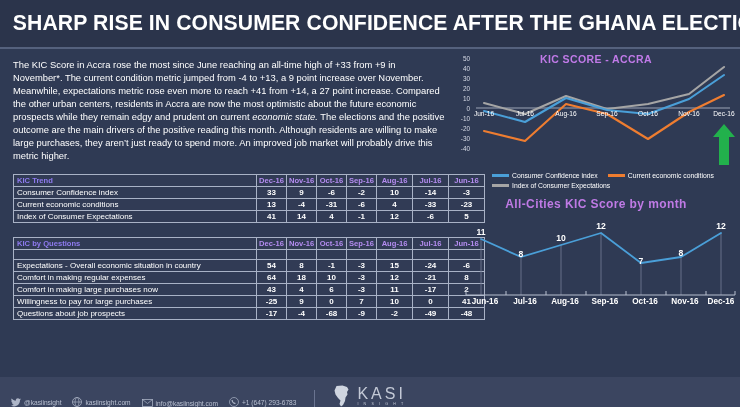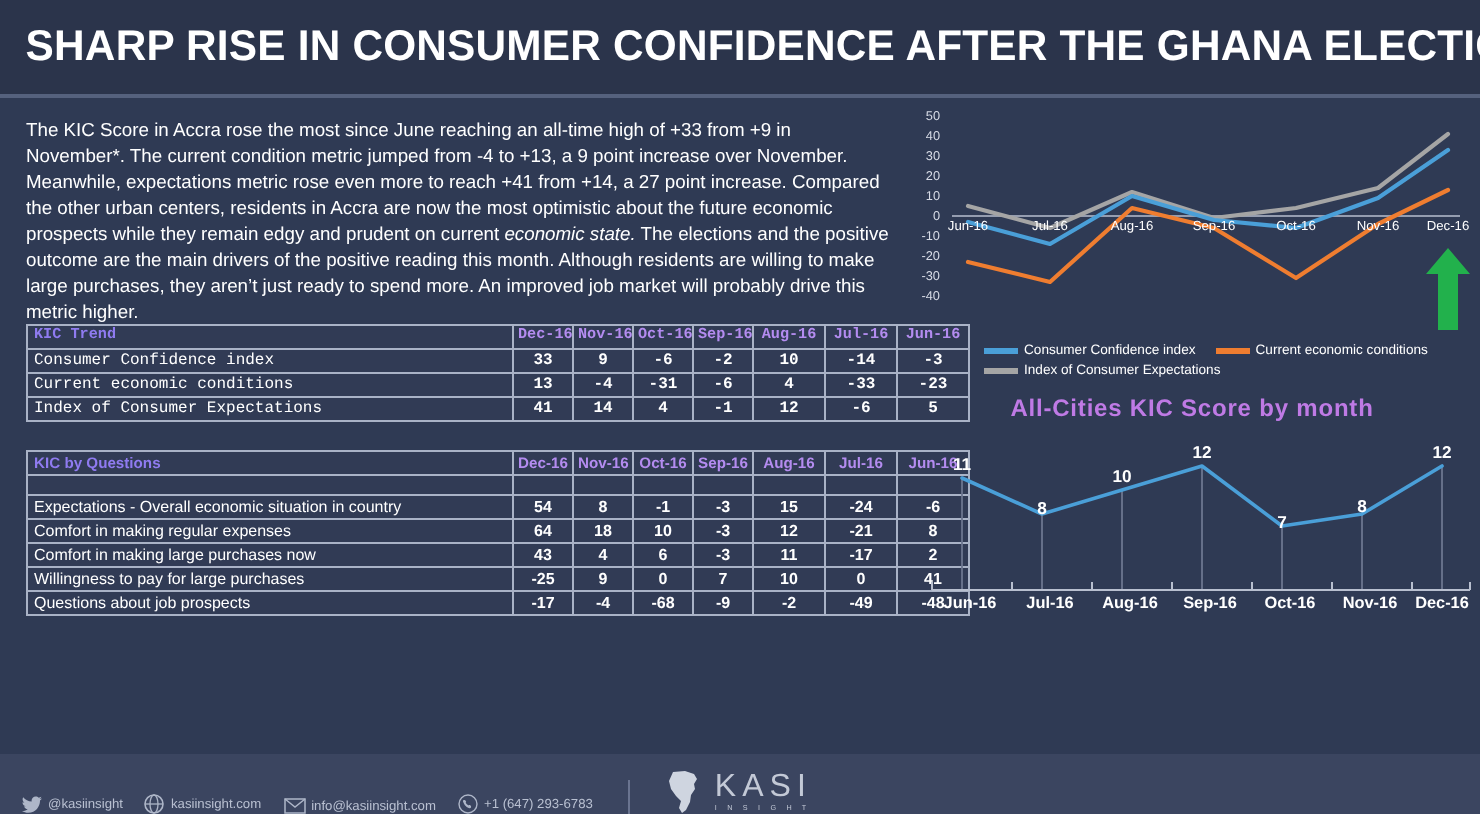--- a/index.html
+++ b/index.html
@@ -63,21 +63,21 @@
     color:#b48cf0;
     font-weight:bold;
     text-align:center;
     font-size:7.6px;
   }
   table.kic th.lbl{text-align:left;color:#8f7bf0;padding-left:3px;}
   table.kic td.lbl{text-align:left;padding-left:3px;font-size:8px;}
   table.kic td.num{text-align:center;font-weight:bold;font-size:8px;}
   table.kic tr.spacer td{height:9px;}
 
-  .tbl1{margin-top:0;font-family:Liberation Mono, monospace;}
+  .tbl1{margin-top:12px;}
   .tbl2{margin-top:14px;}
 
   
   .right{position:absolute;left:452px;top:52px;width:288px;}
 
   .chart-card{position:relative;}
 
   .chart-title{
     color:#c07ae8;
     font-size:10.5px;
@@ -288,20 +288,21 @@
           <td class="num">-48</td>
         </tr>
       </tbody>
     </table>
   </div>
 
   <div class="right">
 
     <div class="chart-card">
       <div class="lc1">
+        <div class="chart-title" style="position:absolute;left:0;top:1px;width:288px;">KIC SCORE - ACCRA</div>
 
         <div class="ylab" style="top:3px">50</div>
         <div class="ylab" style="top:13px">40</div>
         <div class="ylab" style="top:23px">30</div>
         <div class="ylab" style="top:33px">20</div>
         <div class="ylab" style="top:43px">10</div>
         <div class="ylab" style="top:53px">0</div>
         <div class="ylab" style="top:63px">-10</div>
         <div class="ylab" style="top:73px">-20</div>
         <div class="ylab" style="top:83px">-30</div>

